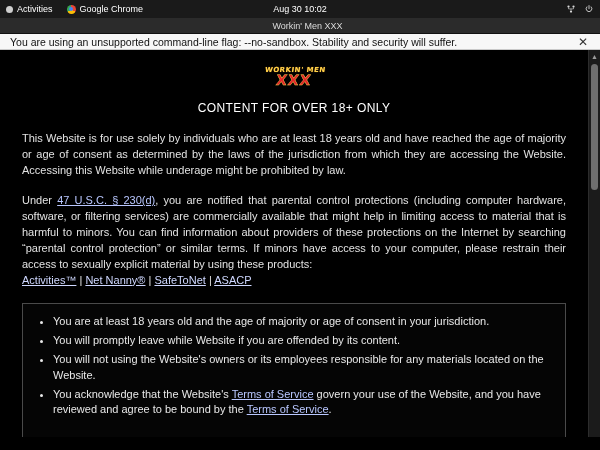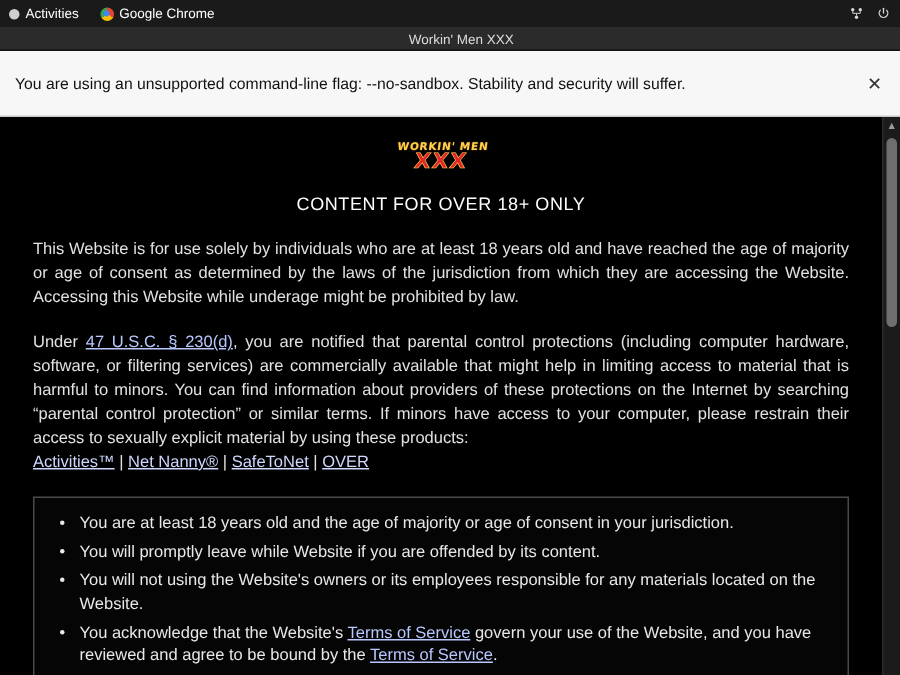--- a/index.html
+++ b/index.html
@@ -53,21 +53,21 @@
     background: #2b2b2b;
     color: #dcdcdc;
     font-size: 9px;
     display: flex; align-items: center; justify-content: center;
     border-bottom: 1px solid #111;
     padding-left: 15px;
   }
 
   
   .infobar {
-    height: 44px;
+    height: 16px;
     background: #f7f7f7;
     color: #111;
     font-size: 10.5px;
     display: flex; align-items: center;
     padding: 0 10px;
     border-bottom: 1px solid #c9c9c9;
   }
   .infobar .msg { flex: 1; }
   .infobar .close {
     width: 14px; height: 14px; cursor: pointer;
@@ -153,20 +153,23 @@
 <div class="topbar">
   <div class="left">
     <div class="activities">
       <span class="dot"></span>
       <span>Activities</span>
     </div>
     <div class="activities">
       <span class="chrome-ico"></span>
       <span>Google Chrome</span>
     </div>
+  </div>
+  <div class="center">
+    <span>Aug 30 10:02</span>
   </div>
   <div class="right">
     <svg class="sysico" viewBox="0 0 16 16">
       <circle cx="4" cy="4" r="1.8" fill="#d8d8d8"></circle>
         <circle cx="12" cy="4" r="1.8" fill="#d8d8d8"></circle>
       <circle cx="8" cy="12" r="1.8" fill="#d8d8d8"></circle>
       <path d="M4 5.8v2h8v-2M8 7.8v2.4" stroke="#d8d8d8" stroke-width="1" fill="none"></path>
     </svg>
     <svg class="sysico" viewBox="0 0 16 16">
       <path d="M8 2.5v5" stroke="#d8d8d8" stroke-width="1.4" fill="none" stroke-linecap="round"></path>
@@ -194,21 +197,21 @@
         <span class="l2">XXX</span>
       </span>
     </div>
 
     <h1 class="title">CONTENT FOR OVER 18+ ONLY</h1>
 
     <p class="para">This Website is for use solely by individuals who are at least 18 years old and have reached the age of majority or age of consent as determined by the laws of the jurisdiction from which they are accessing the Website. Accessing this Website while underage might be prohibited by law.</p>
 
     <p class="para">
       <span>Under </span><a class="lnk" href="#">47 U.S.C. § 230(d)</a><span>, you are notified that parental control protections (including computer hardware, software, or filtering services) are commercially available that might help in limiting access to material that is harmful to minors. You can find information about providers of these protections on the Internet by searching “parental control protection” or similar terms. If minors have access to your computer, please restrain their access to sexually explicit material by using these products:</span><br>
-      <a class="lnk plain" href="#">Activities™</a><span> | </span><a class="lnk plain" href="#">Net Nanny®</a><span> | </span><a class="lnk plain" href="#">SafeToNet</a><span> | </span><a class="lnk plain" href="#">OVER</a>
+      <a class="lnk plain" href="#">Activities™</a><span> | </span><a class="lnk plain" href="#">Net Nanny®</a><span> | </span><a class="lnk plain" href="#">SafeToNet</a><span> | </span><a class="lnk plain" href="#">ASACP</a>
     </p>
 
     <div class="box">
       <ul>
         <li>You are at least 18 years old and the age of majority or age of consent in your jurisdiction.</li>
         <li>You will promptly leave while Website if you are offended by its content.</li>
         <li>You will not using the Website's owners or its employees responsible for any materials located on the Website.</li>
         <li><span>You acknowledge that the Website's </span><a class="lnk" href="#">Terms of Service</a><span> govern your use of the Website, and you have reviewed and agree to be bound by the </span><a class="lnk" href="#">Terms of Service</a><span>.</span></li>
       </ul>
 

